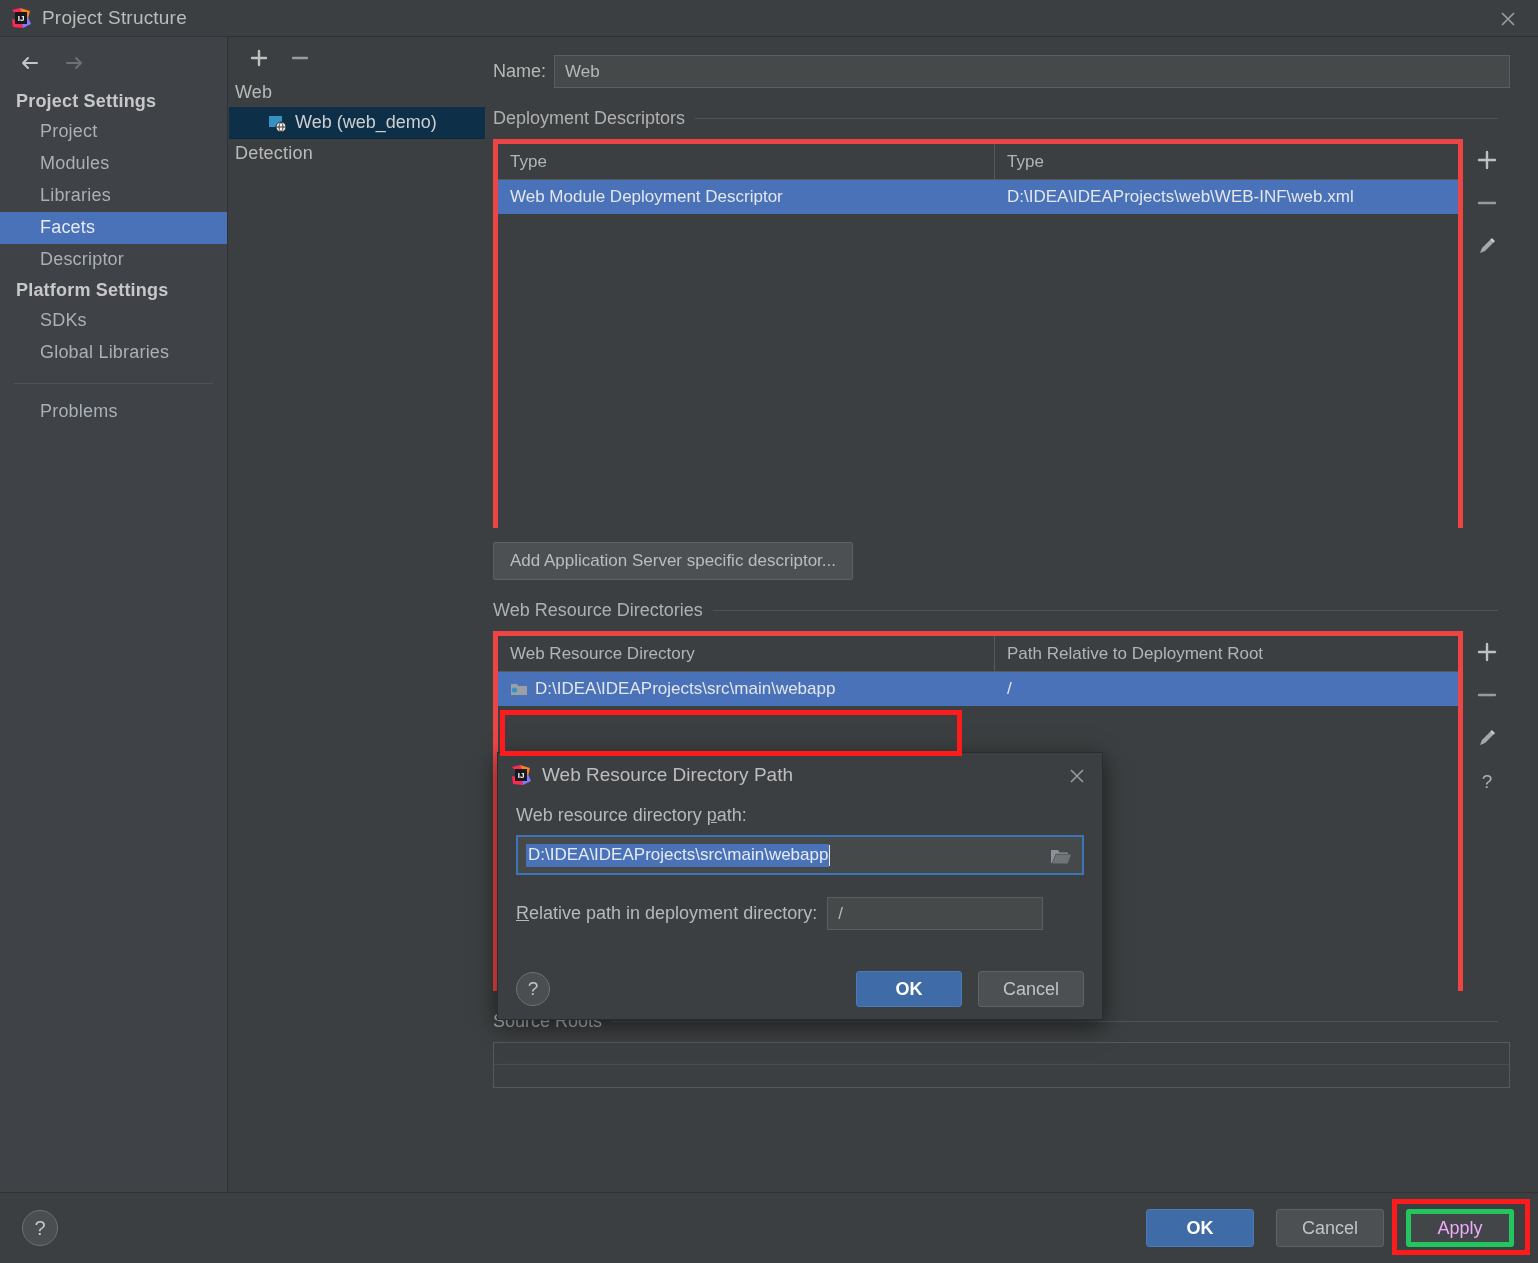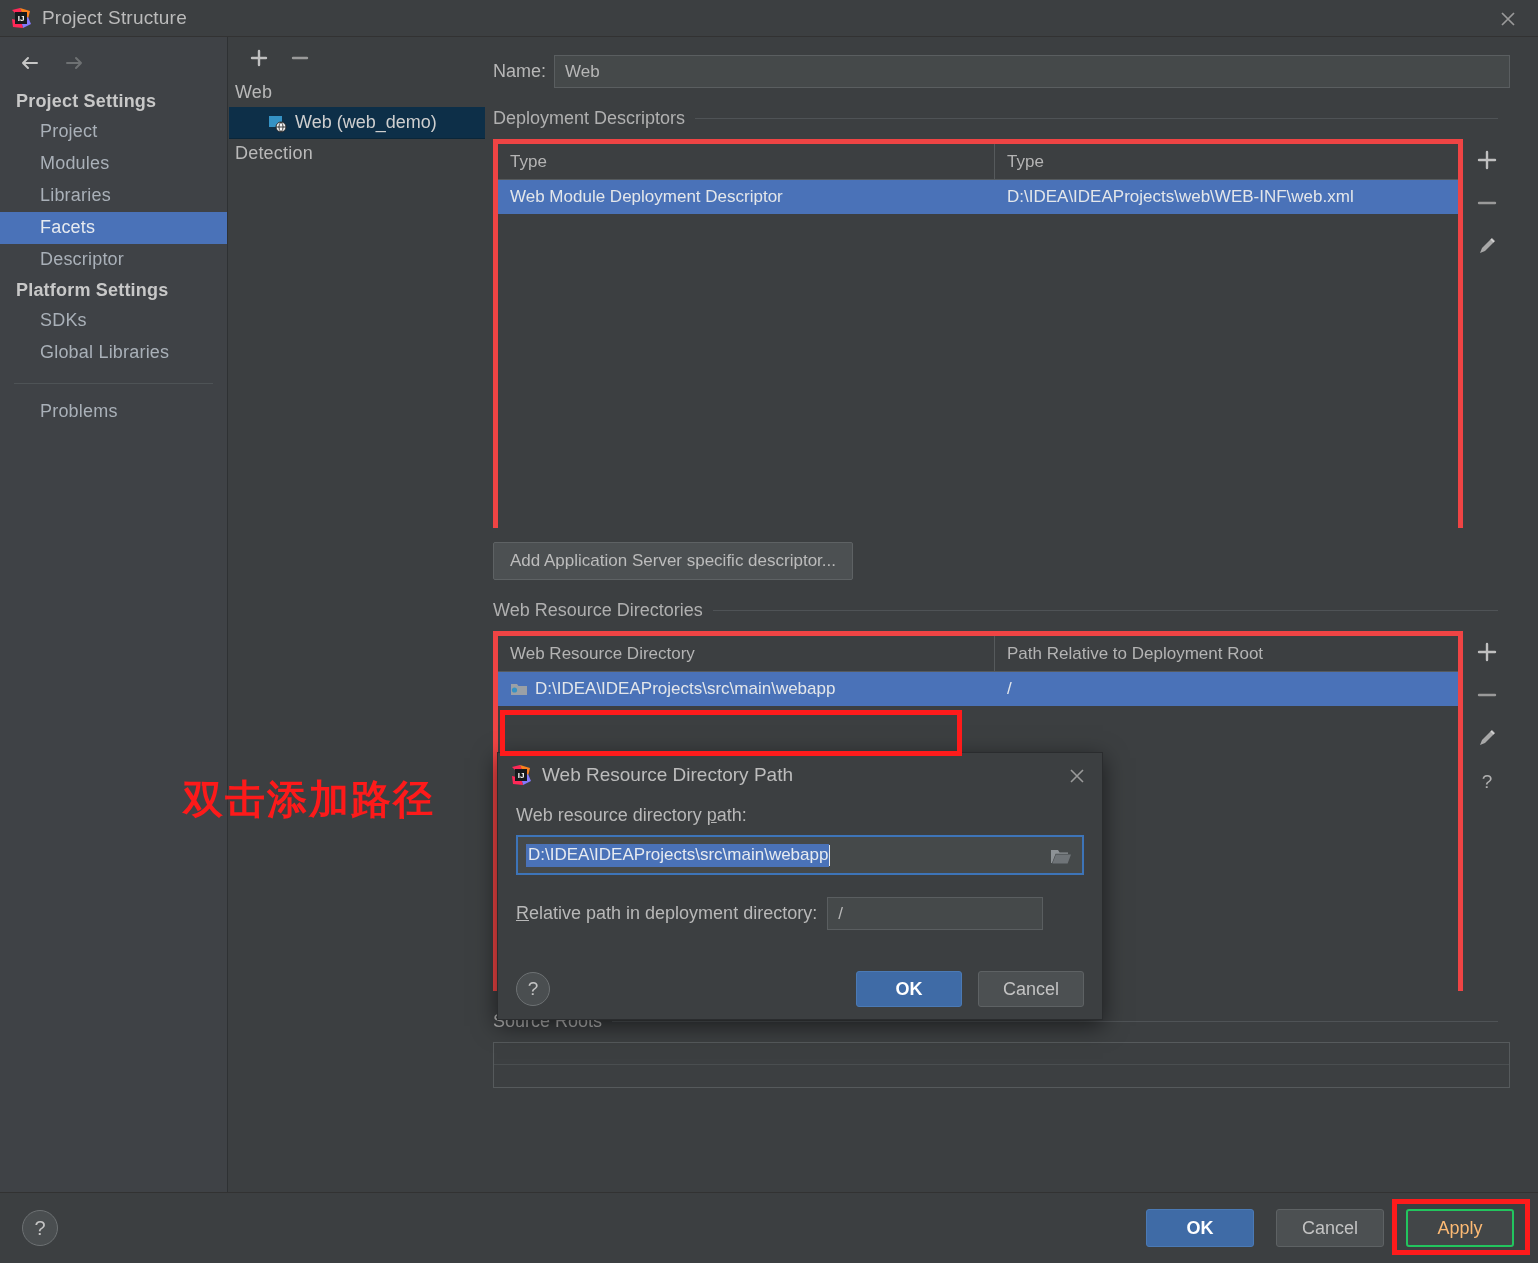--- a/index.html
+++ b/index.html
@@ -194,21 +194,21 @@
     border-radius: 3px; cursor: pointer; min-width: 108px;
     height: 38px; display: flex; align-items: center; justify-content: center;
   }
   .btn.primary {
     background: #3f6ba6; border: 1px solid #4b7ab5; color: #ffffff; font-weight: bold;
   }
   .btn.secondary {
     background: #4c5052; border: 1px solid #5e6264; color: #c3c3c3;
   }
   .btn.disabled {
-    background: #424648; border: 2px solid #22c55e; color: #fdba74;
+    background: #424648; border: 5px solid #22c55e; color: #f0abfc;
     cursor: default;
   }
 
   
   .redbox {
     position: absolute; border: 5px solid #fe1b1b; pointer-events: none;
   }
   .redbox-row { left: 500px; top: 710px; width: 462px; height: 46px; }
   .redbox-apply { left: 1392px; top: 1199px; width: 138px; height: 56px; }
   .cn-note {
@@ -523,21 +523,20 @@
     <div class="modal-footer">
       <span class="modal-help">?</span>
       <span class="modal-btns">
         <span class="modal-btn primary">OK</span>
         <span class="modal-btn secondary">Cancel</span>
       </span>
     </div>
   </div>
 
   <div class="redbox redbox-row"></div>
-  <div class="cn-note">双击添加路径</div>
 
   <div class="bottombar">
     <span class="help-circle">?</span>
     <div class="bottom-buttons">
       <span class="btn primary">OK</span>
       <span class="btn secondary">Cancel</span>
       <span class="btn disabled">Apply</span>
     </div>
   </div>
   <div class="redbox redbox-apply"></div>

